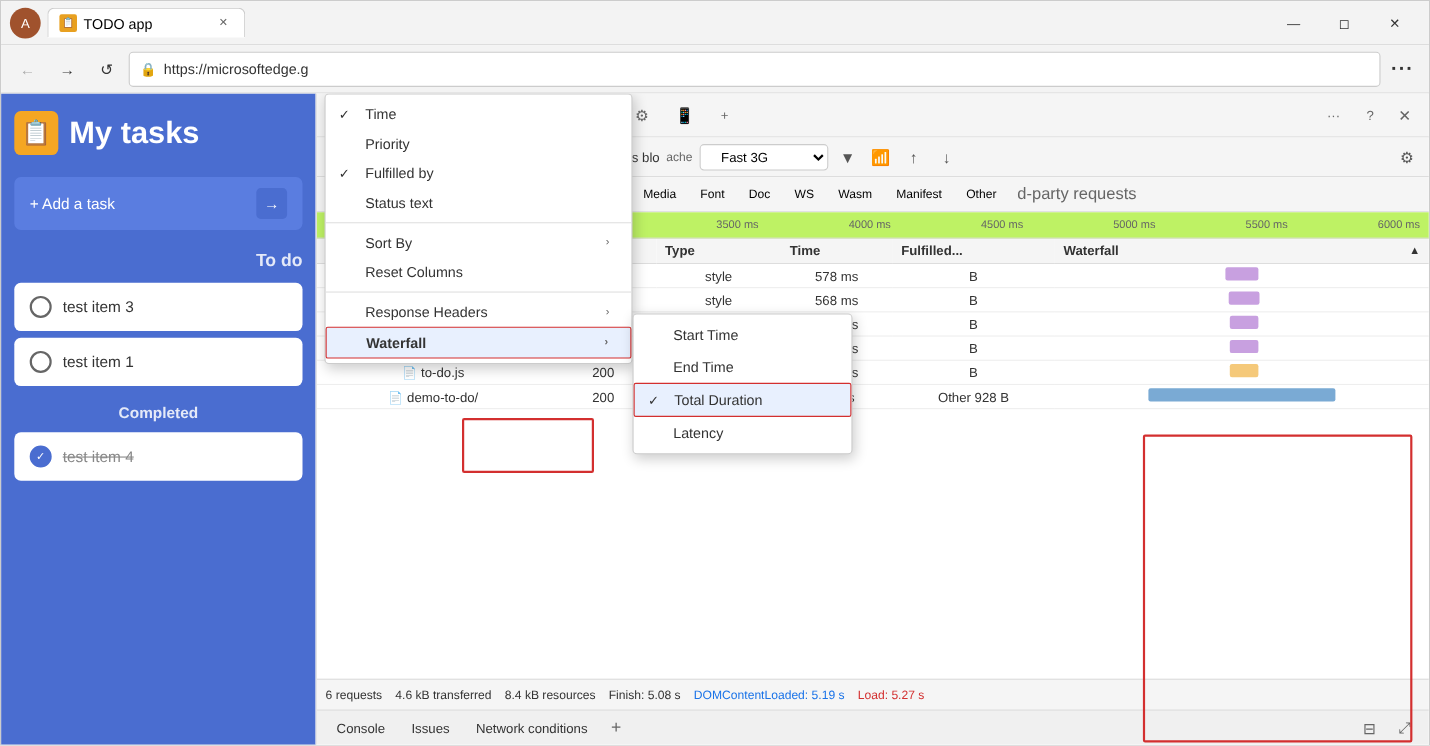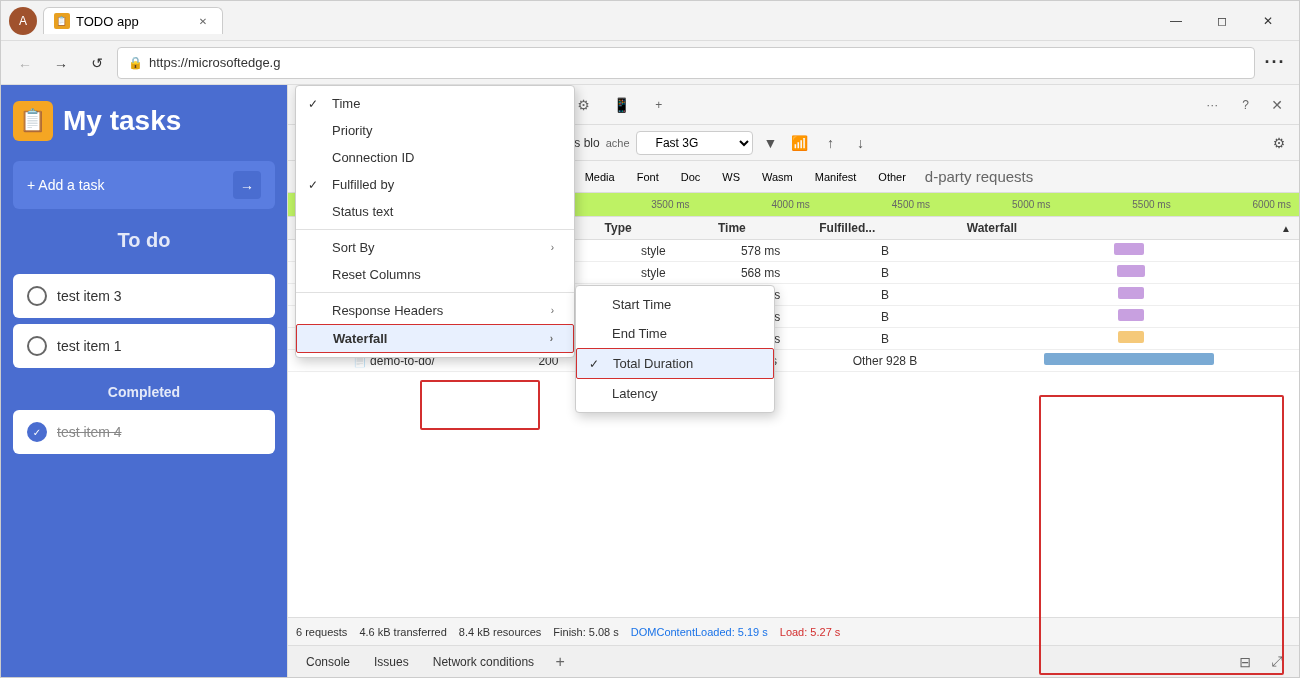--- a/index.html
+++ b/index.html
@@ -27,21 +27,21 @@
     
     .main-area { flex: 1; display: flex; overflow: hidden; position: relative; }
 
     
     .sidebar { width: 286px; height: 100%; background: #4a6dd0; display: flex; flex-direction: column; padding: 16px 12px; flex-shrink: 0; }
     .sidebar-header { display: flex; align-items: center; gap: 10px; margin-bottom: 20px; }
     .sidebar-logo { width: 40px; height: 40px; background: #f5a623; border-radius: 6px; display: flex; align-items: center; justify-content: center; font-size: 22px; }
     .sidebar-title { font-size: 28px; font-weight: bold; color: white; }
     .add-task-btn { background: #5a7de0; border: none; border-radius: 6px; color: white; font-size: 14px; padding: 10px 14px; display: flex; align-items: center; justify-content: space-between; cursor: pointer; margin-bottom: 20px; }
     .add-task-btn .arrow { background: #4a6dd0; border-radius: 4px; width: 28px; height: 28px; display: flex; align-items: center; justify-content: center; }
-    .section-label { color: rgba(255,255,255,0.85); font-size: 20px; font-weight: 600; text-align: center; margin-bottom: 22px; }
+    .section-label { color: rgba(255,255,255,0.85); font-size: 16px; font-weight: 600; text-align: right; margin-bottom: 10px; }
     .task-item { background: white; border-radius: 6px; padding: 12px 14px; margin-bottom: 6px; display: flex; align-items: center; gap: 10px; font-size: 14px; color: #333; }
     .task-circle { width: 20px; height: 20px; border-radius: 50%; border: 2px solid #666; flex-shrink: 0; }
     .task-circle.completed { background: #4a6dd0; border-color: #4a6dd0; display: flex; align-items: center; justify-content: center; color: white; font-size: 10px; }
     .task-text { flex: 1; }
     .task-text.strikethrough { text-decoration: line-through; color: #888; }
     .completed-label { color: rgba(255,255,255,0.85); font-size: 14px; font-weight: 600; text-align: center; margin: 10px 0; }
 
     
     .devtools { flex: 1; background: #fff; display: flex; flex-direction: column; border-left: 1px solid #ddd; overflow: hidden; }
     .devtools-toolbar { height: 40px; background: #f5f5f5; display: flex; align-items: center; padding: 0 8px; gap: 4px; border-bottom: 1px solid #ddd; flex-shrink: 0; }
@@ -366,23 +366,20 @@
 
     <div class="context-menu">
       <div class="menu-item">
         <span class="check">✓</span>
         <span>Time</span>
       </div>
       <div class="menu-item">
         <span>Priority</span>
       </div>
       <div class="menu-item">
-        <span>Connection ID</span>
-      </div>
-      <div class="menu-item">
         <span class="check">✓</span>
         <span>Fulfilled by</span>
       </div>
       <div class="menu-item">
         <span>Status text</span>
       </div>
       <div class="menu-divider"></div>
       <div class="menu-item">
         <span>Sort By</span>
         <span class="arrow">›</span>

